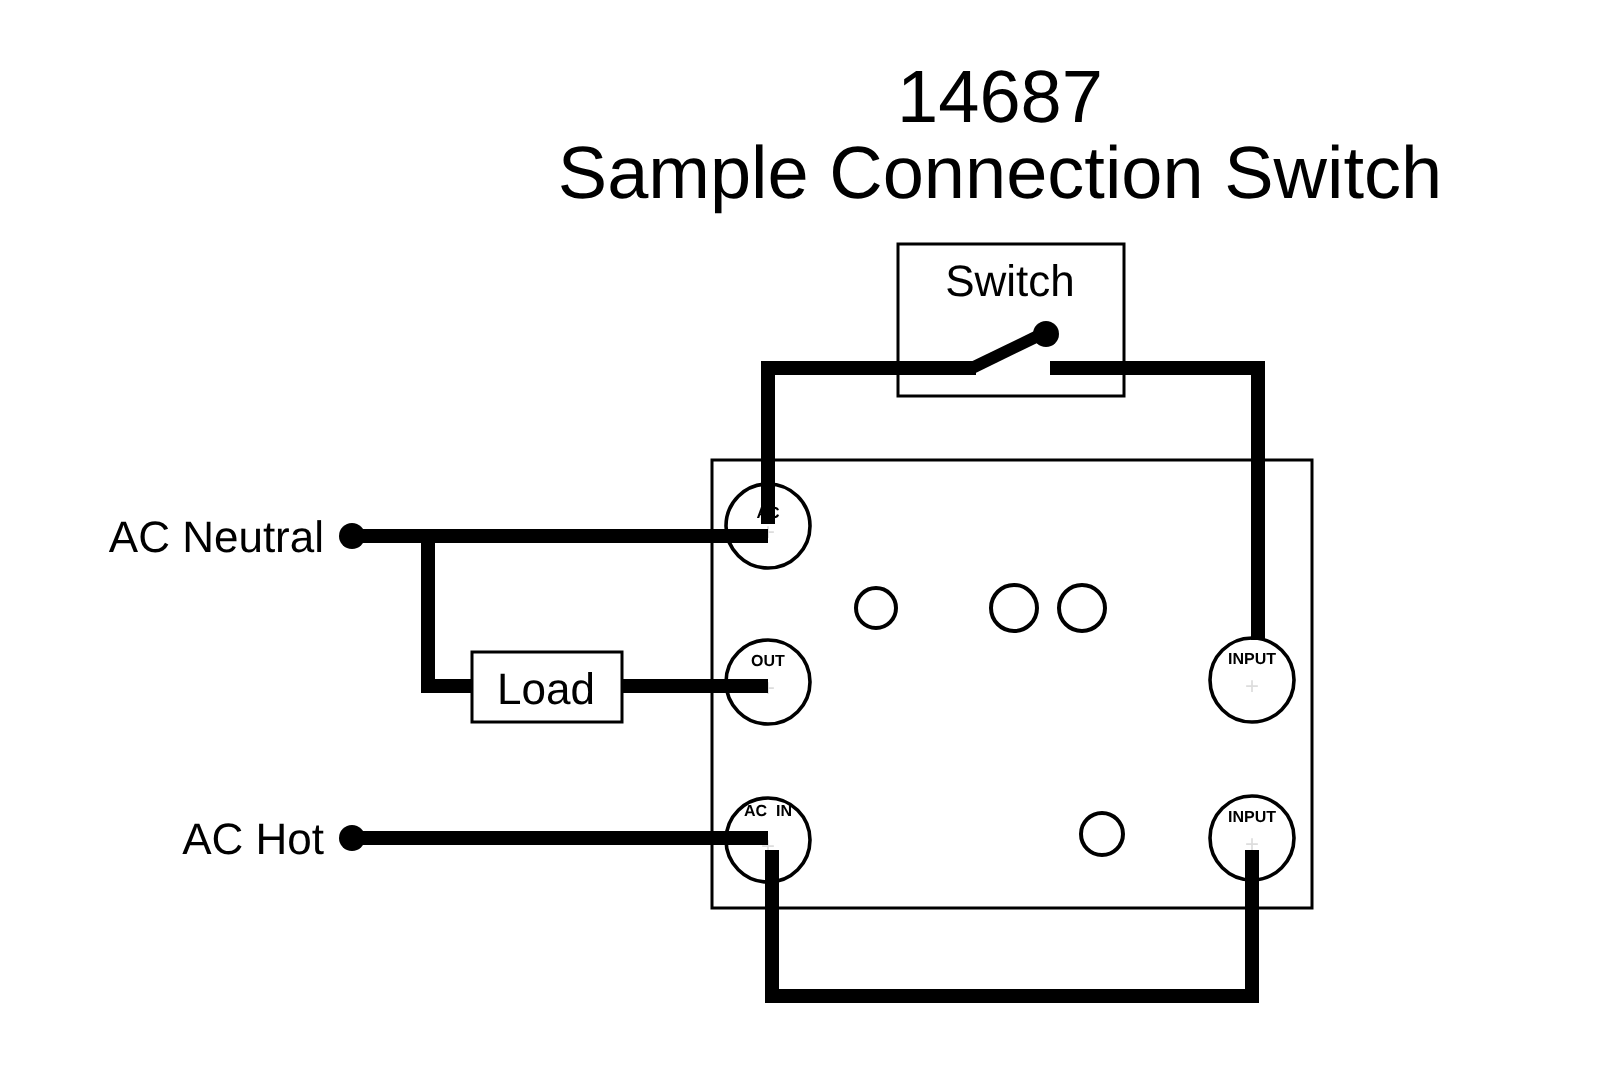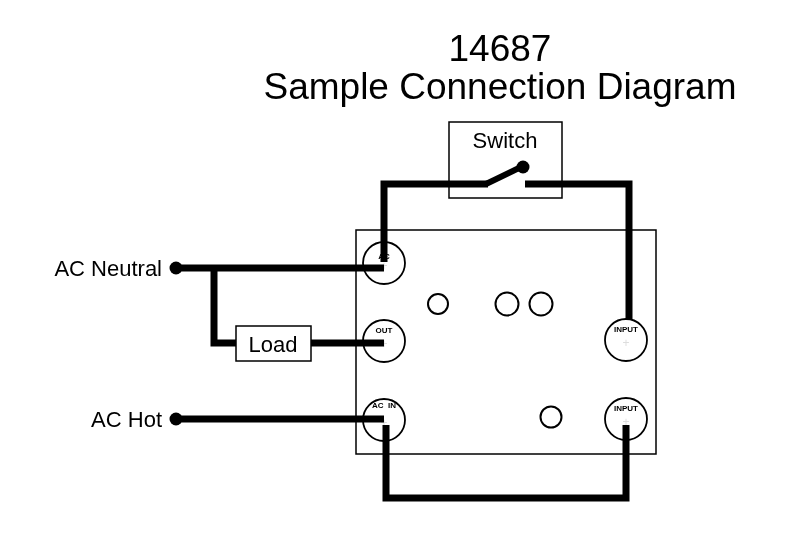--- a/index.html
+++ b/index.html
@@ -7,21 +7,21 @@
   .title { position: absolute; left: 220px; width: 560px; text-align: center; color: #000; margin: 0; font-weight: normal; line-height: 1; }
   .title-num { top: 30px; font-size: 37px; }
   .title-main { top: 68px; font-size: 37px; }
   svg { position: absolute; left: 0; top: 0; }
   svg text { font-family: "Liberation Sans", sans-serif; }
 </style>
 </head>
 <body>
 
 <h1 class="title title-num">14687</h1>
-<h1 class="title title-main">Sample Connection Diagram</h1>
+<h1 class="title title-main">Sample Connection Switch</h1>
 
 <svg width="800" height="542" viewBox="0 0 800 542">
 
   <rect x="356" y="230" width="300" height="224" fill="none" stroke="#000" stroke-width="1.5"></rect>
 
   <circle cx="438" cy="304" r="10" fill="none" stroke="#000" stroke-width="2"></circle>
   <circle cx="507" cy="304" r="11.5" fill="none" stroke="#000" stroke-width="2"></circle>
   <circle cx="541" cy="304" r="11.5" fill="none" stroke="#000" stroke-width="2"></circle>
   <circle cx="551" cy="417" r="10.5" fill="none" stroke="#000" stroke-width="2"></circle>
 

